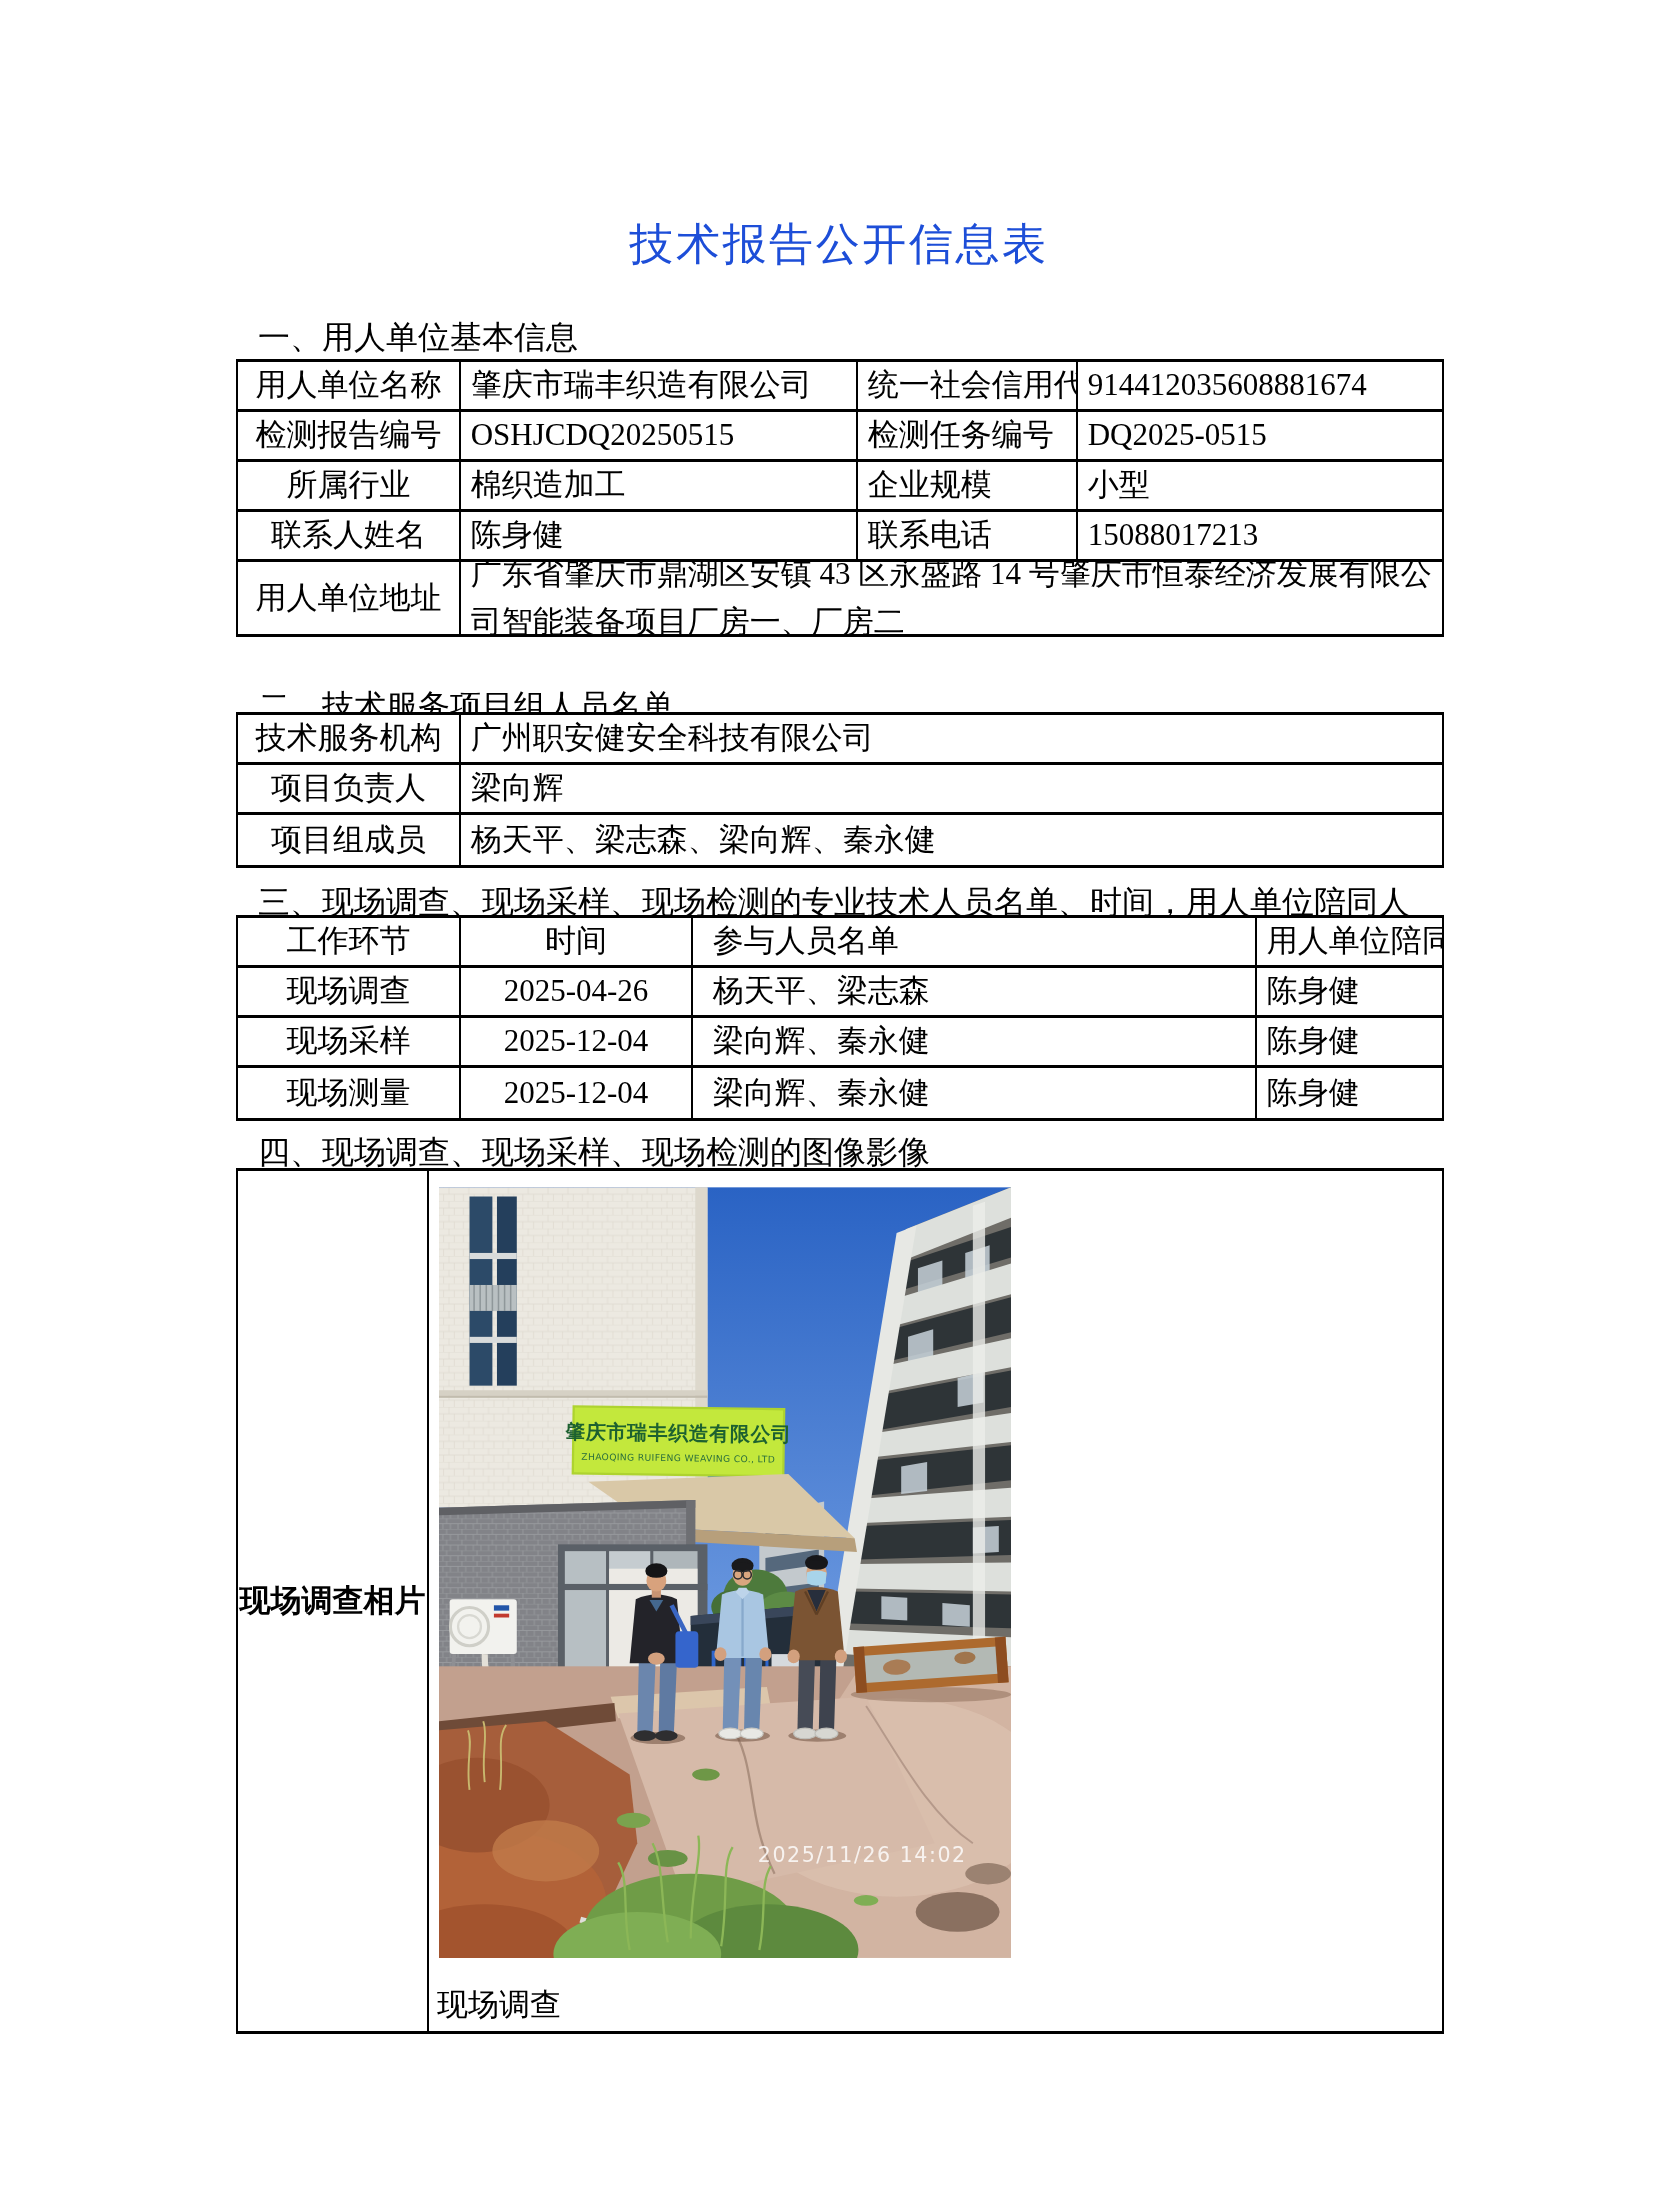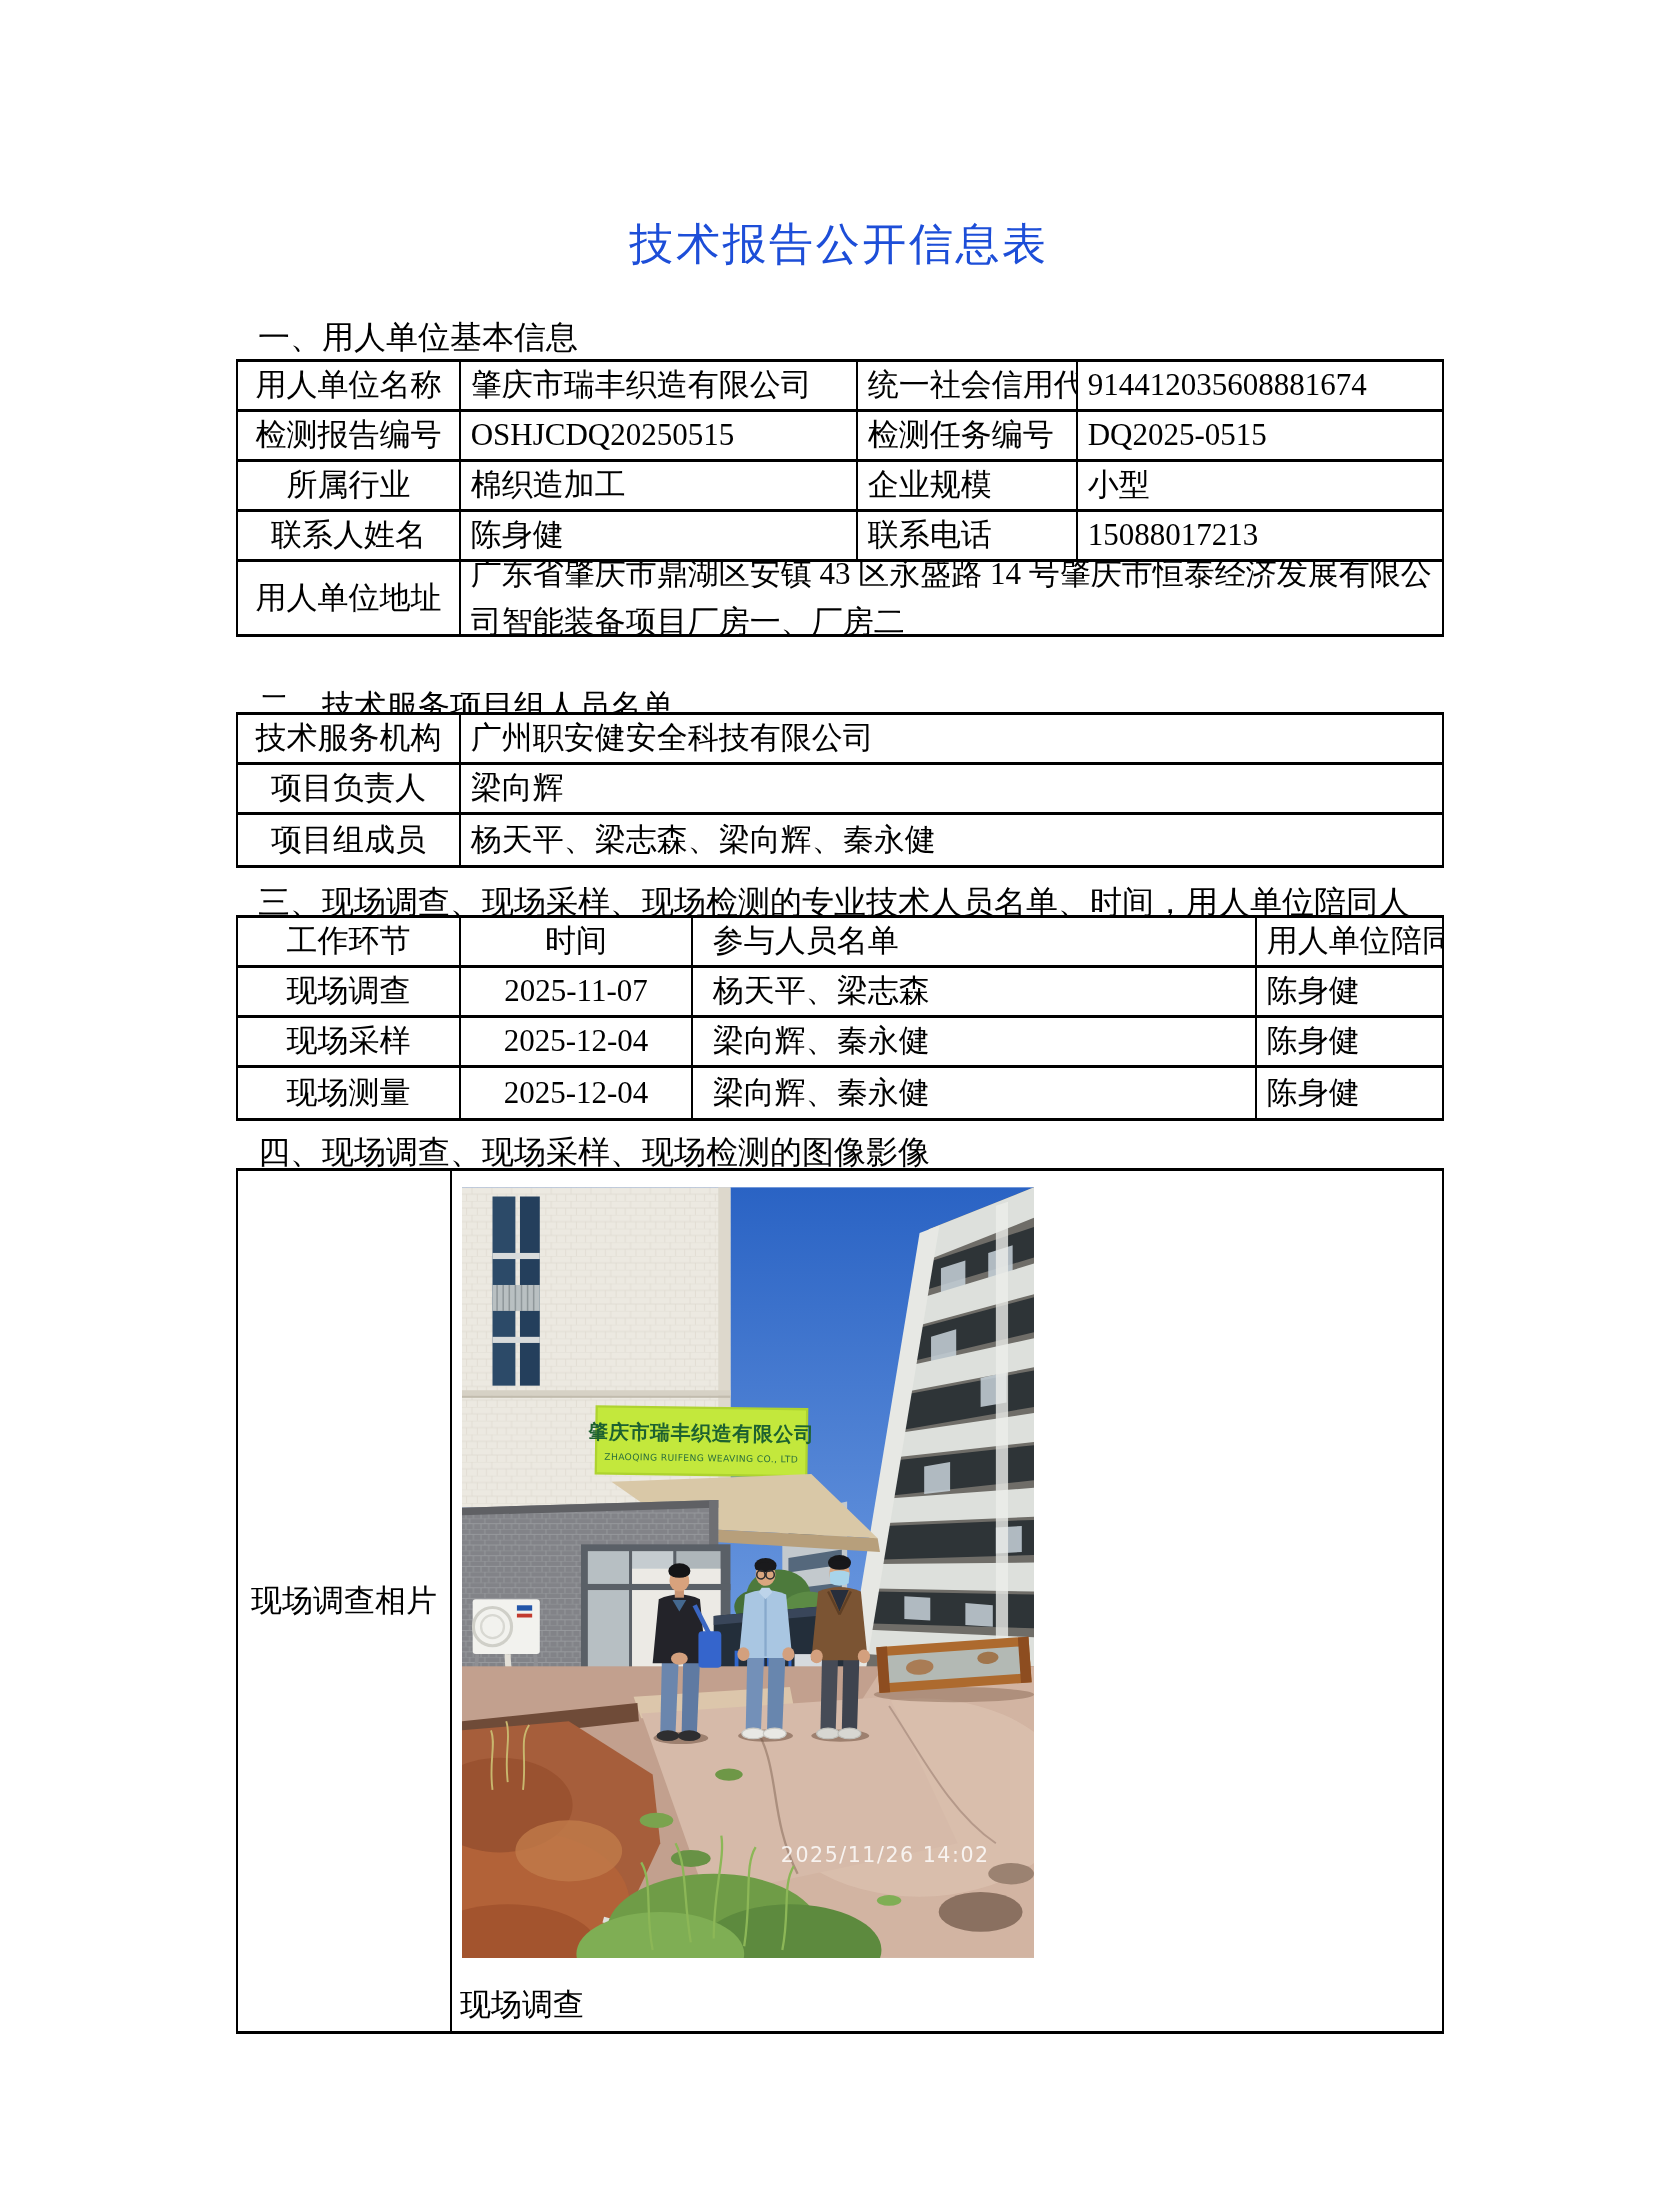--- a/index.html
+++ b/index.html
@@ -24,21 +24,21 @@
   .tr.addr{height:72px;}
   .tr.big{height:860px;}
 
   .td{box-sizing:border-box;border-right:2.2px solid #000;display:flex;align-items:center;
       font-size:31px;line-height:1.12;overflow:hidden;white-space:nowrap;}
   .td:last-child{border-right:none;}
   .td.center{justify-content:center;}
   .td.left{padding-left:9.7px;padding-right:6.2px;}
   .td.wrap{white-space:normal;line-height:1.55;}
   .w505{width:223px;flex:none;} .w900{width:397px;flex:none;} .w610{width:220px;flex:none;}
-  .w460{width:232px;flex:none;} .w1248{width:554px;flex:none;margin-left:10px;} .w515{width:214px;flex:none;}
+  .w460{width:232px;flex:none;} .w1248{width:554px;flex:none;margin-left:10px;} .w515{width:191px;flex:none;font-weight:bold;}
   .wx{flex:1;min-width:0;}
 
   .photo-cell{position:relative;display:block;white-space:normal;}
   .photo-frame{position:absolute;left:9.7px;top:16px;width:572px;height:771px;display:block;}
   .photo-frame svg{width:100%;height:100%;display:block;}
   .photo-caption{position:absolute;left:8px;top:817px;font-size:31px;white-space:nowrap;}
 </style>
 </head>
 <body>
 
@@ -97,21 +97,21 @@
   <div class="sec-heading" id="h3">三、现场调查、现场采样、现场检测的专业技术人员名单、时间，用人单位陪同人</div>
   <div class="tbl" id="t3">
     <div class="tr">
       <div class="td w505 center">工作环节</div>
       <div class="td w460 center">时间</div>
       <div class="td w1248 left">参与人员名单</div>
       <div class="td wx left">用人单位陪同人</div>
     </div>
     <div class="tr">
       <div class="td w505 center">现场调查</div>
-      <div class="td w460 center">2025-11-07</div>
+      <div class="td w460 center">2025-04-26</div>
       <div class="td w1248 left">杨天平、梁志森</div>
       <div class="td wx left">陈身健</div>
     </div>
     <div class="tr">
       <div class="td w505 center">现场采样</div>
       <div class="td w460 center">2025-12-04</div>
       <div class="td w1248 left">梁向辉、秦永健</div>
       <div class="td wx left">陈身健</div>
     </div>
     <div class="tr">

